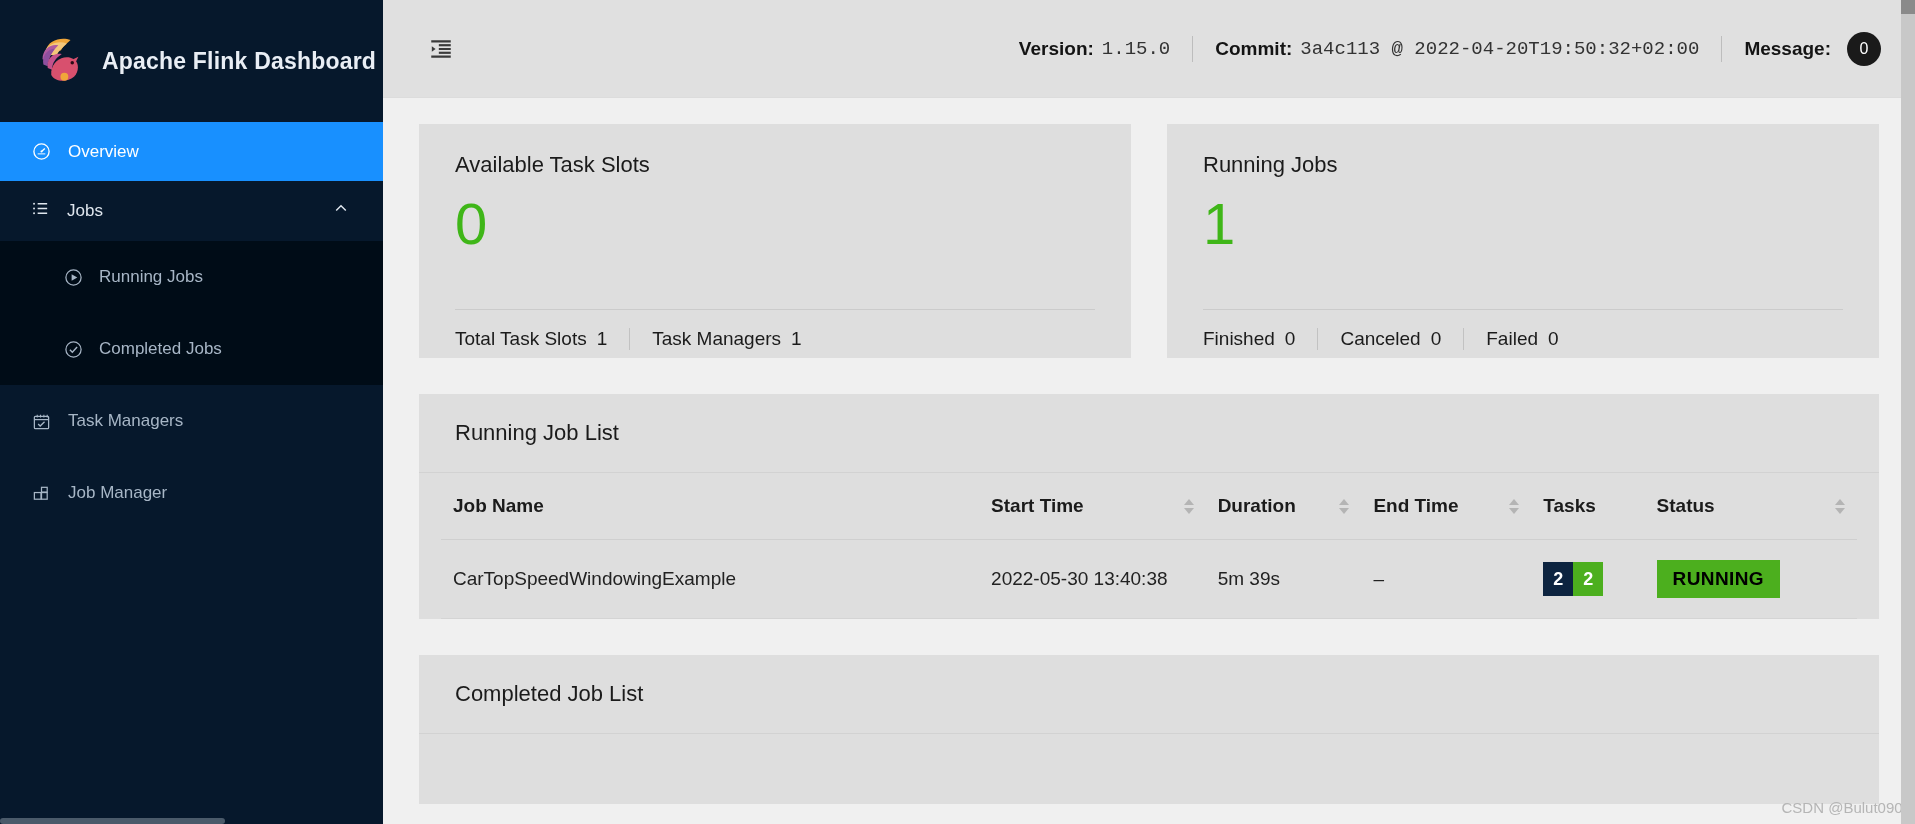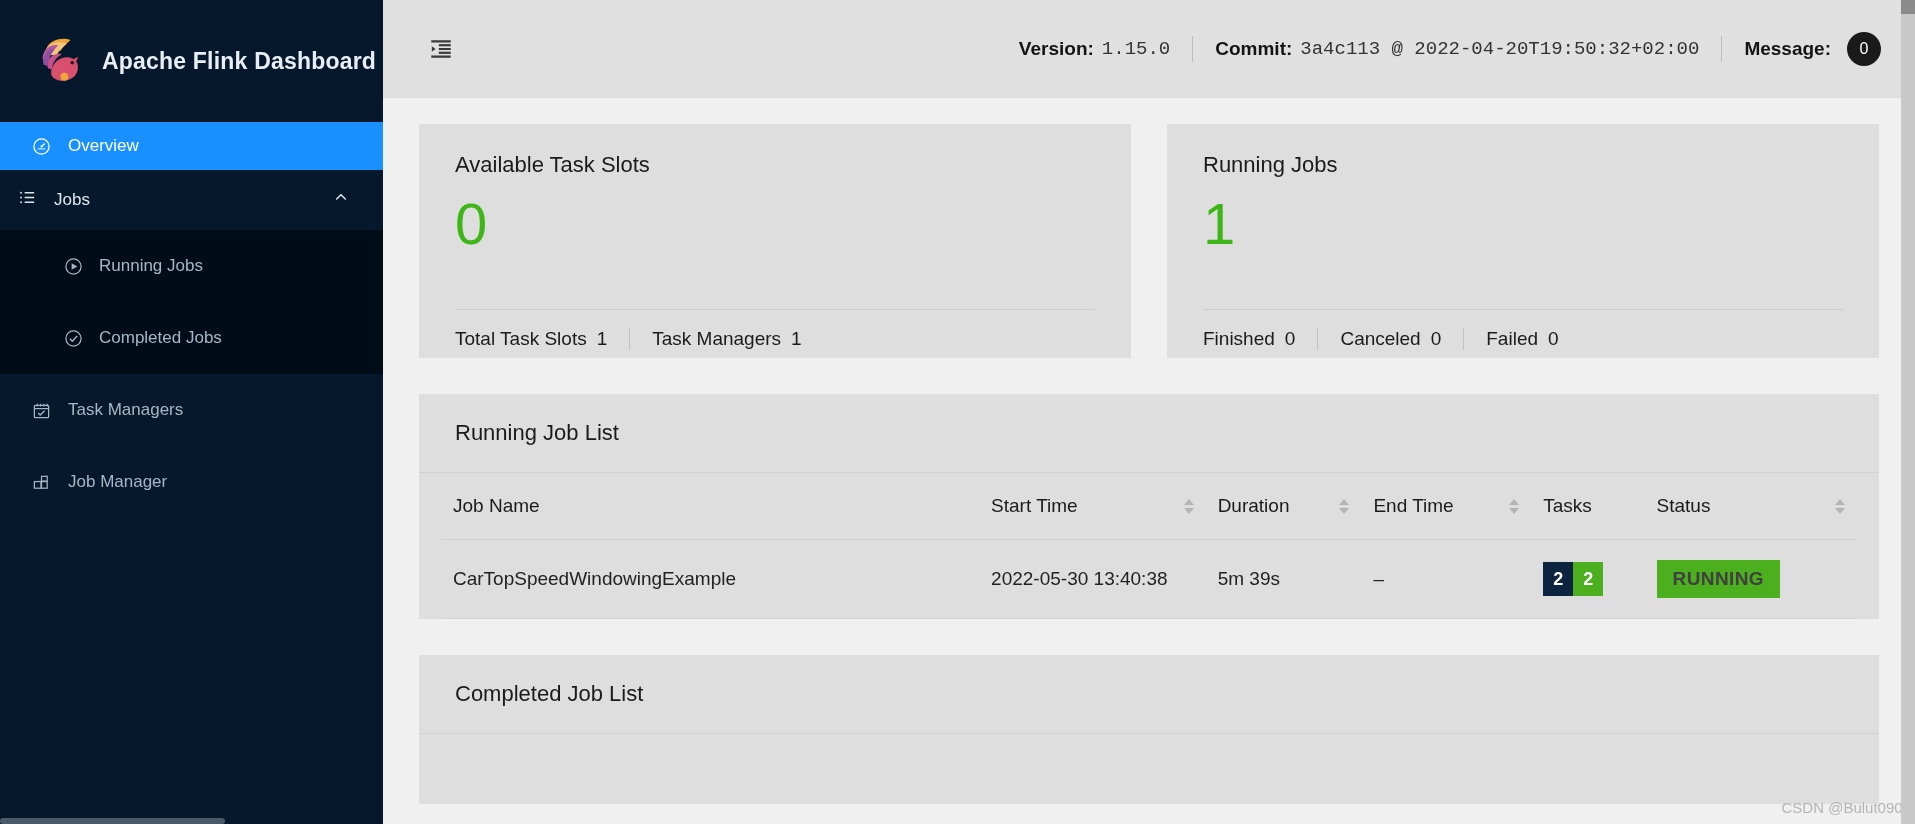--- a/index.html
+++ b/index.html
@@ -37,35 +37,35 @@
   .nav-item {
     height: 48px;
     display: flex; align-items: center;
     padding-left: 31px;
     gap: 17px;
     color: #a7b6c6;
     font-size: 17px;
     cursor: pointer;
     position: relative;
   }
-  .nav-item.tall { height: 48px; }
+  .nav-item.tall { height: 59px; }
   .nav-item.active {
     background: #1890ff;
     color: #ffffff;
   }
   .nav-item .ni-icon {
     width: 20px; height: 20px;
     display: inline-flex; align-items: center; justify-content: center;
     flex: 0 0 20px;
   }
   .nav-item .ni-label { white-space: nowrap; }
   .nav-group-header {
     height: 60px;
     display: flex; align-items: center;
-    padding-left: 18px; padding-right: 34px;
+    padding-left: 31px; padding-right: 34px;
     gap: 17px;
     color: #dfe6ee;
     font-size: 17px;
     cursor: pointer;
   }
   .nav-group-header .grow { flex: 1; }
   .submenu { background: #000c17; }
   .sub-item {
     height: 72px;
     display: flex; align-items: center;
@@ -174,21 +174,21 @@
   table.joblist { width: 100%; border-collapse: collapse; }
   table.joblist th {
     text-align: left;
     font-size: 19px;
     font-weight: normal;
     color: #1b1b1b;
     padding: 22px 12px;
     border-bottom: 1px solid #cfcfcf;
     white-space: nowrap;
   }
-  table.joblist th .th-wrap { display: flex; align-items: center; gap: 10px; }
+  table.joblist th .th-wrap { display: flex; align-items: center; gap: 10px; font-weight: bold; }
   table.joblist th .th-wrap.grow { justify-content: space-between; }
   table.joblist td {
     font-size: 19px;
     color: #222;
     padding: 20px 12px;
     border-bottom: 1px solid #d4d4d4;
     white-space: nowrap;
   }
   .sorter {
     display: inline-flex; flex-direction: column;
@@ -206,21 +206,21 @@
   .tb {
     min-width: 30px; height: 34px;
     display: inline-flex; align-items: center; justify-content: center;
     color: #fff; font-size: 18px; font-weight: bold;
     padding: 0 8px;
   }
   .tb.dark { background: #0d2440; }
   .tb.green { background: #4caf1e; }
   .status-badge {
     display: inline-flex; align-items: center; justify-content: center;
-    background: #4caf1e; color: #404040;
+    background: #4caf1e; color: #000000;
     font-size: 19px; font-weight: bold;
     padding: 8px 16px;
     letter-spacing: .4px;
   }
 
   .watermark {
     position: absolute;
     right: 4px; bottom: 8px;
     font-size: 15px;
     color: #b5b5b5;

